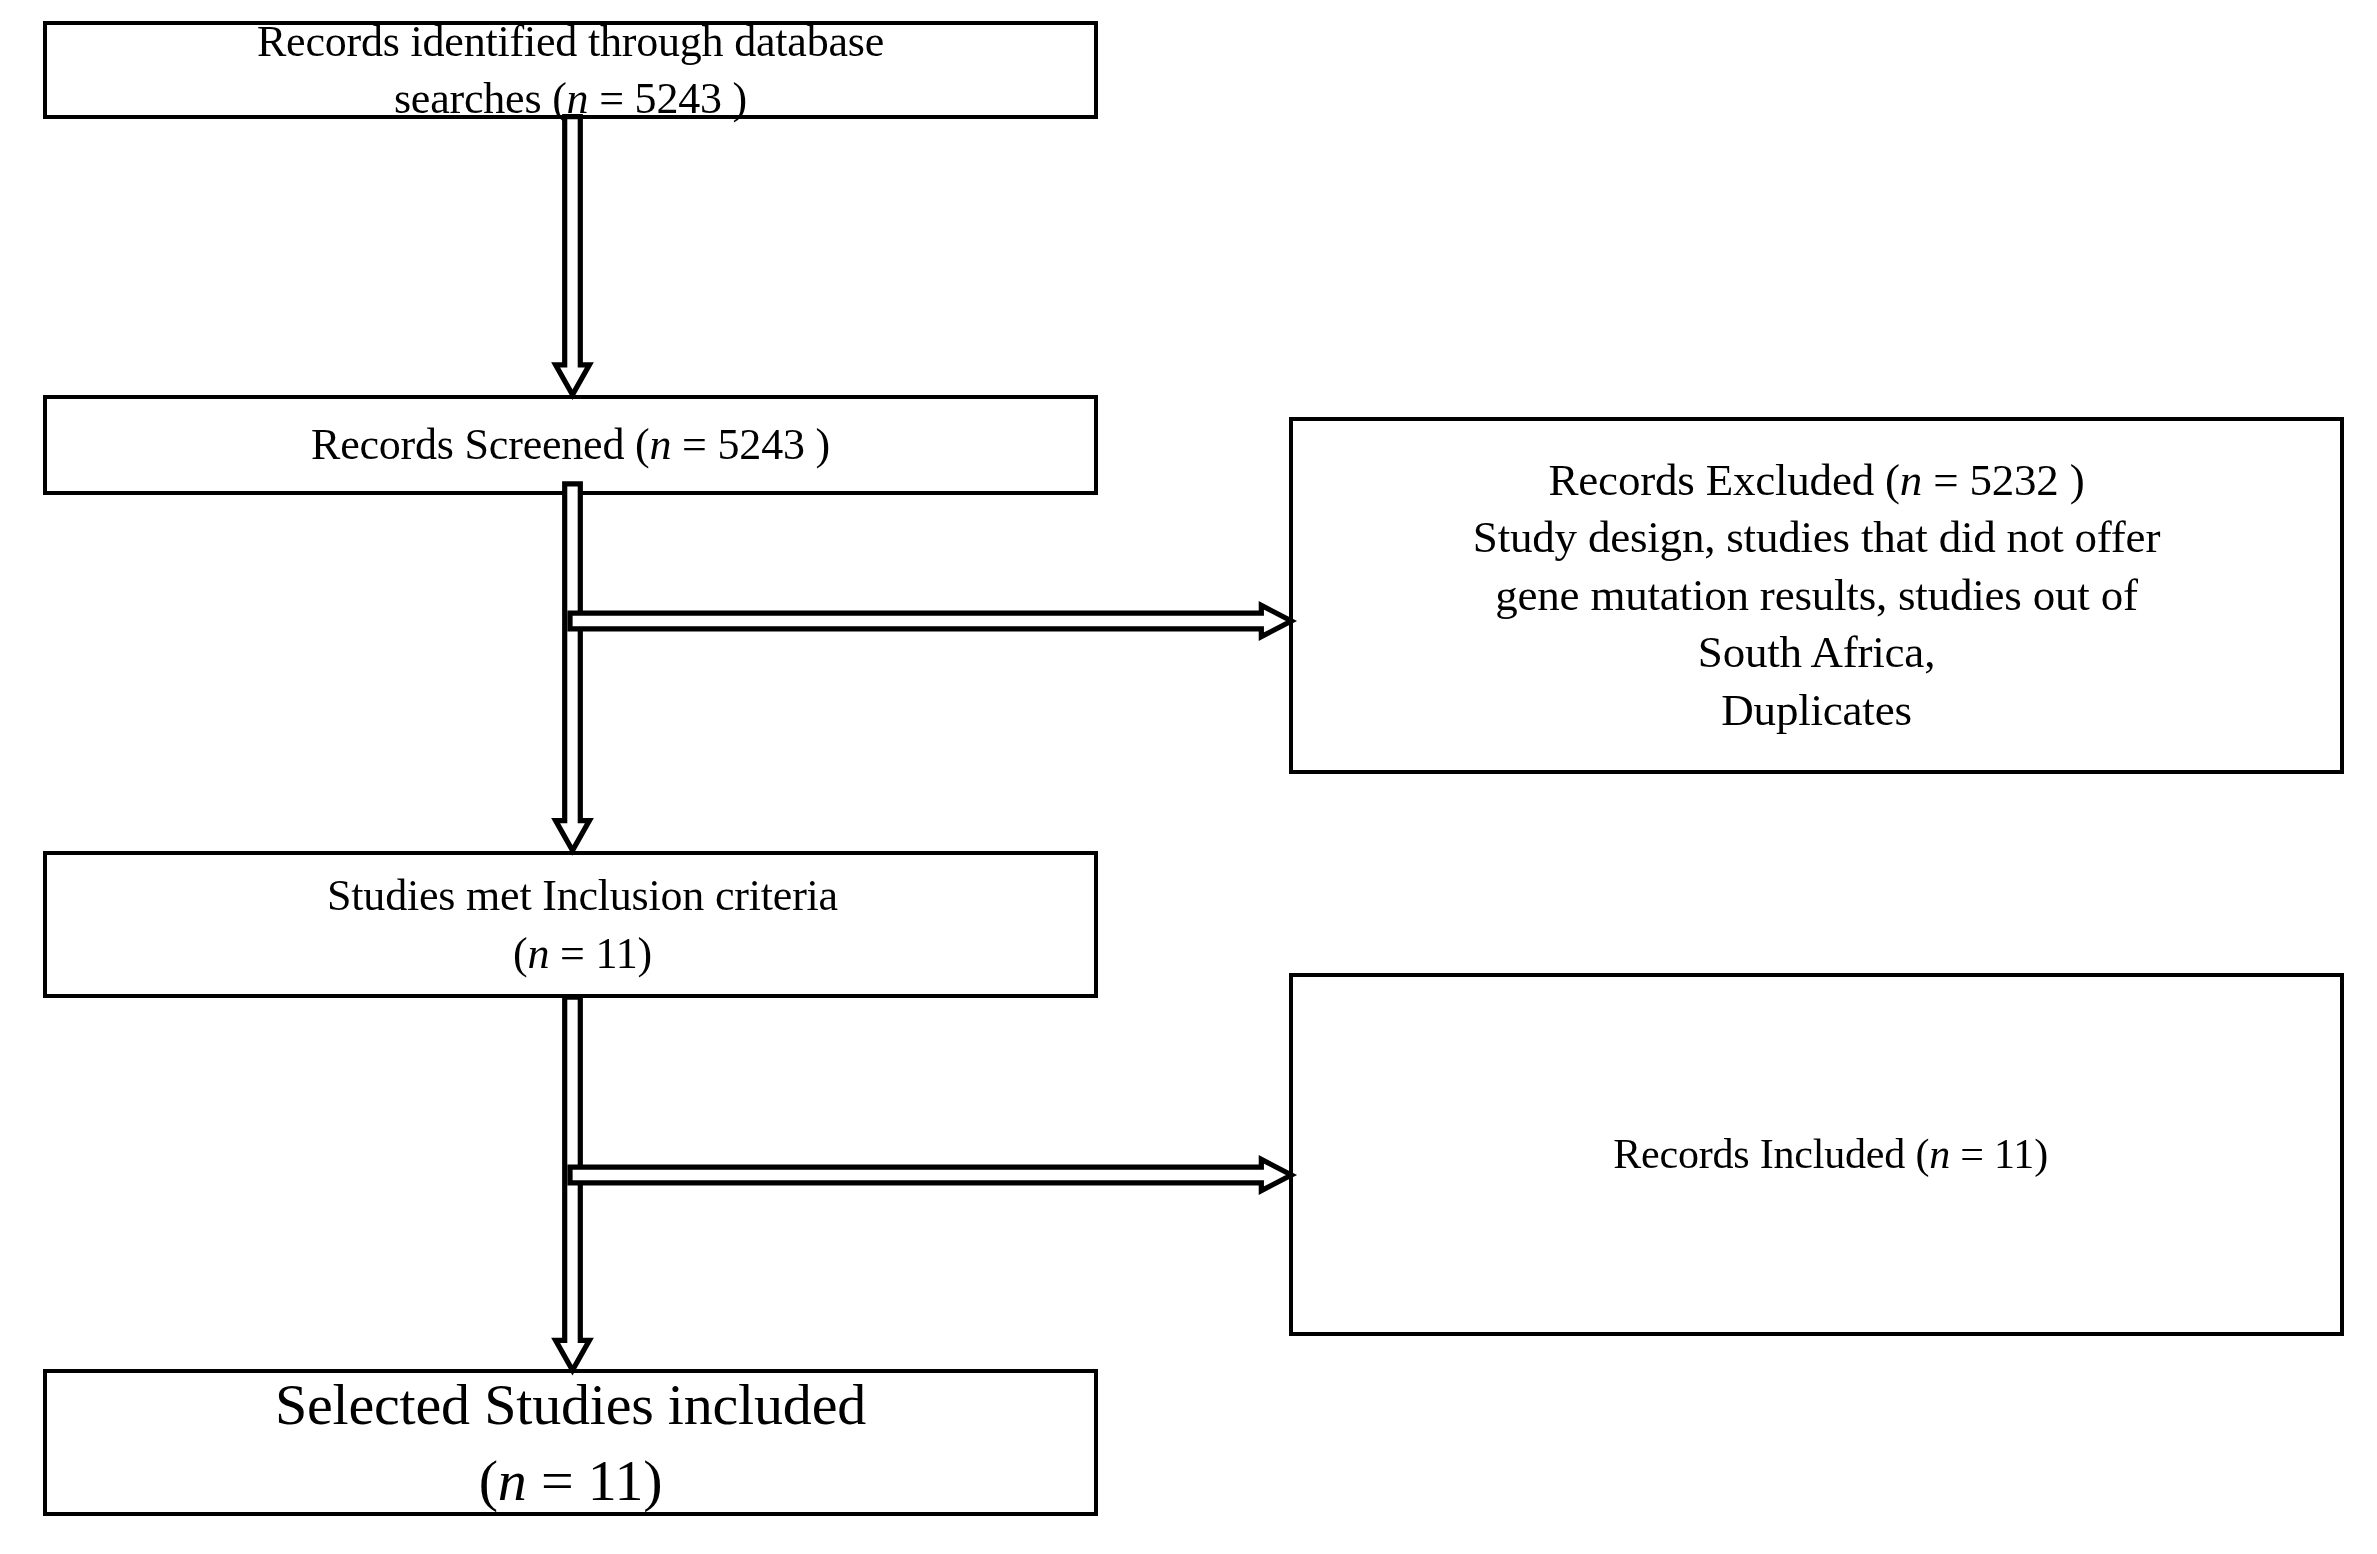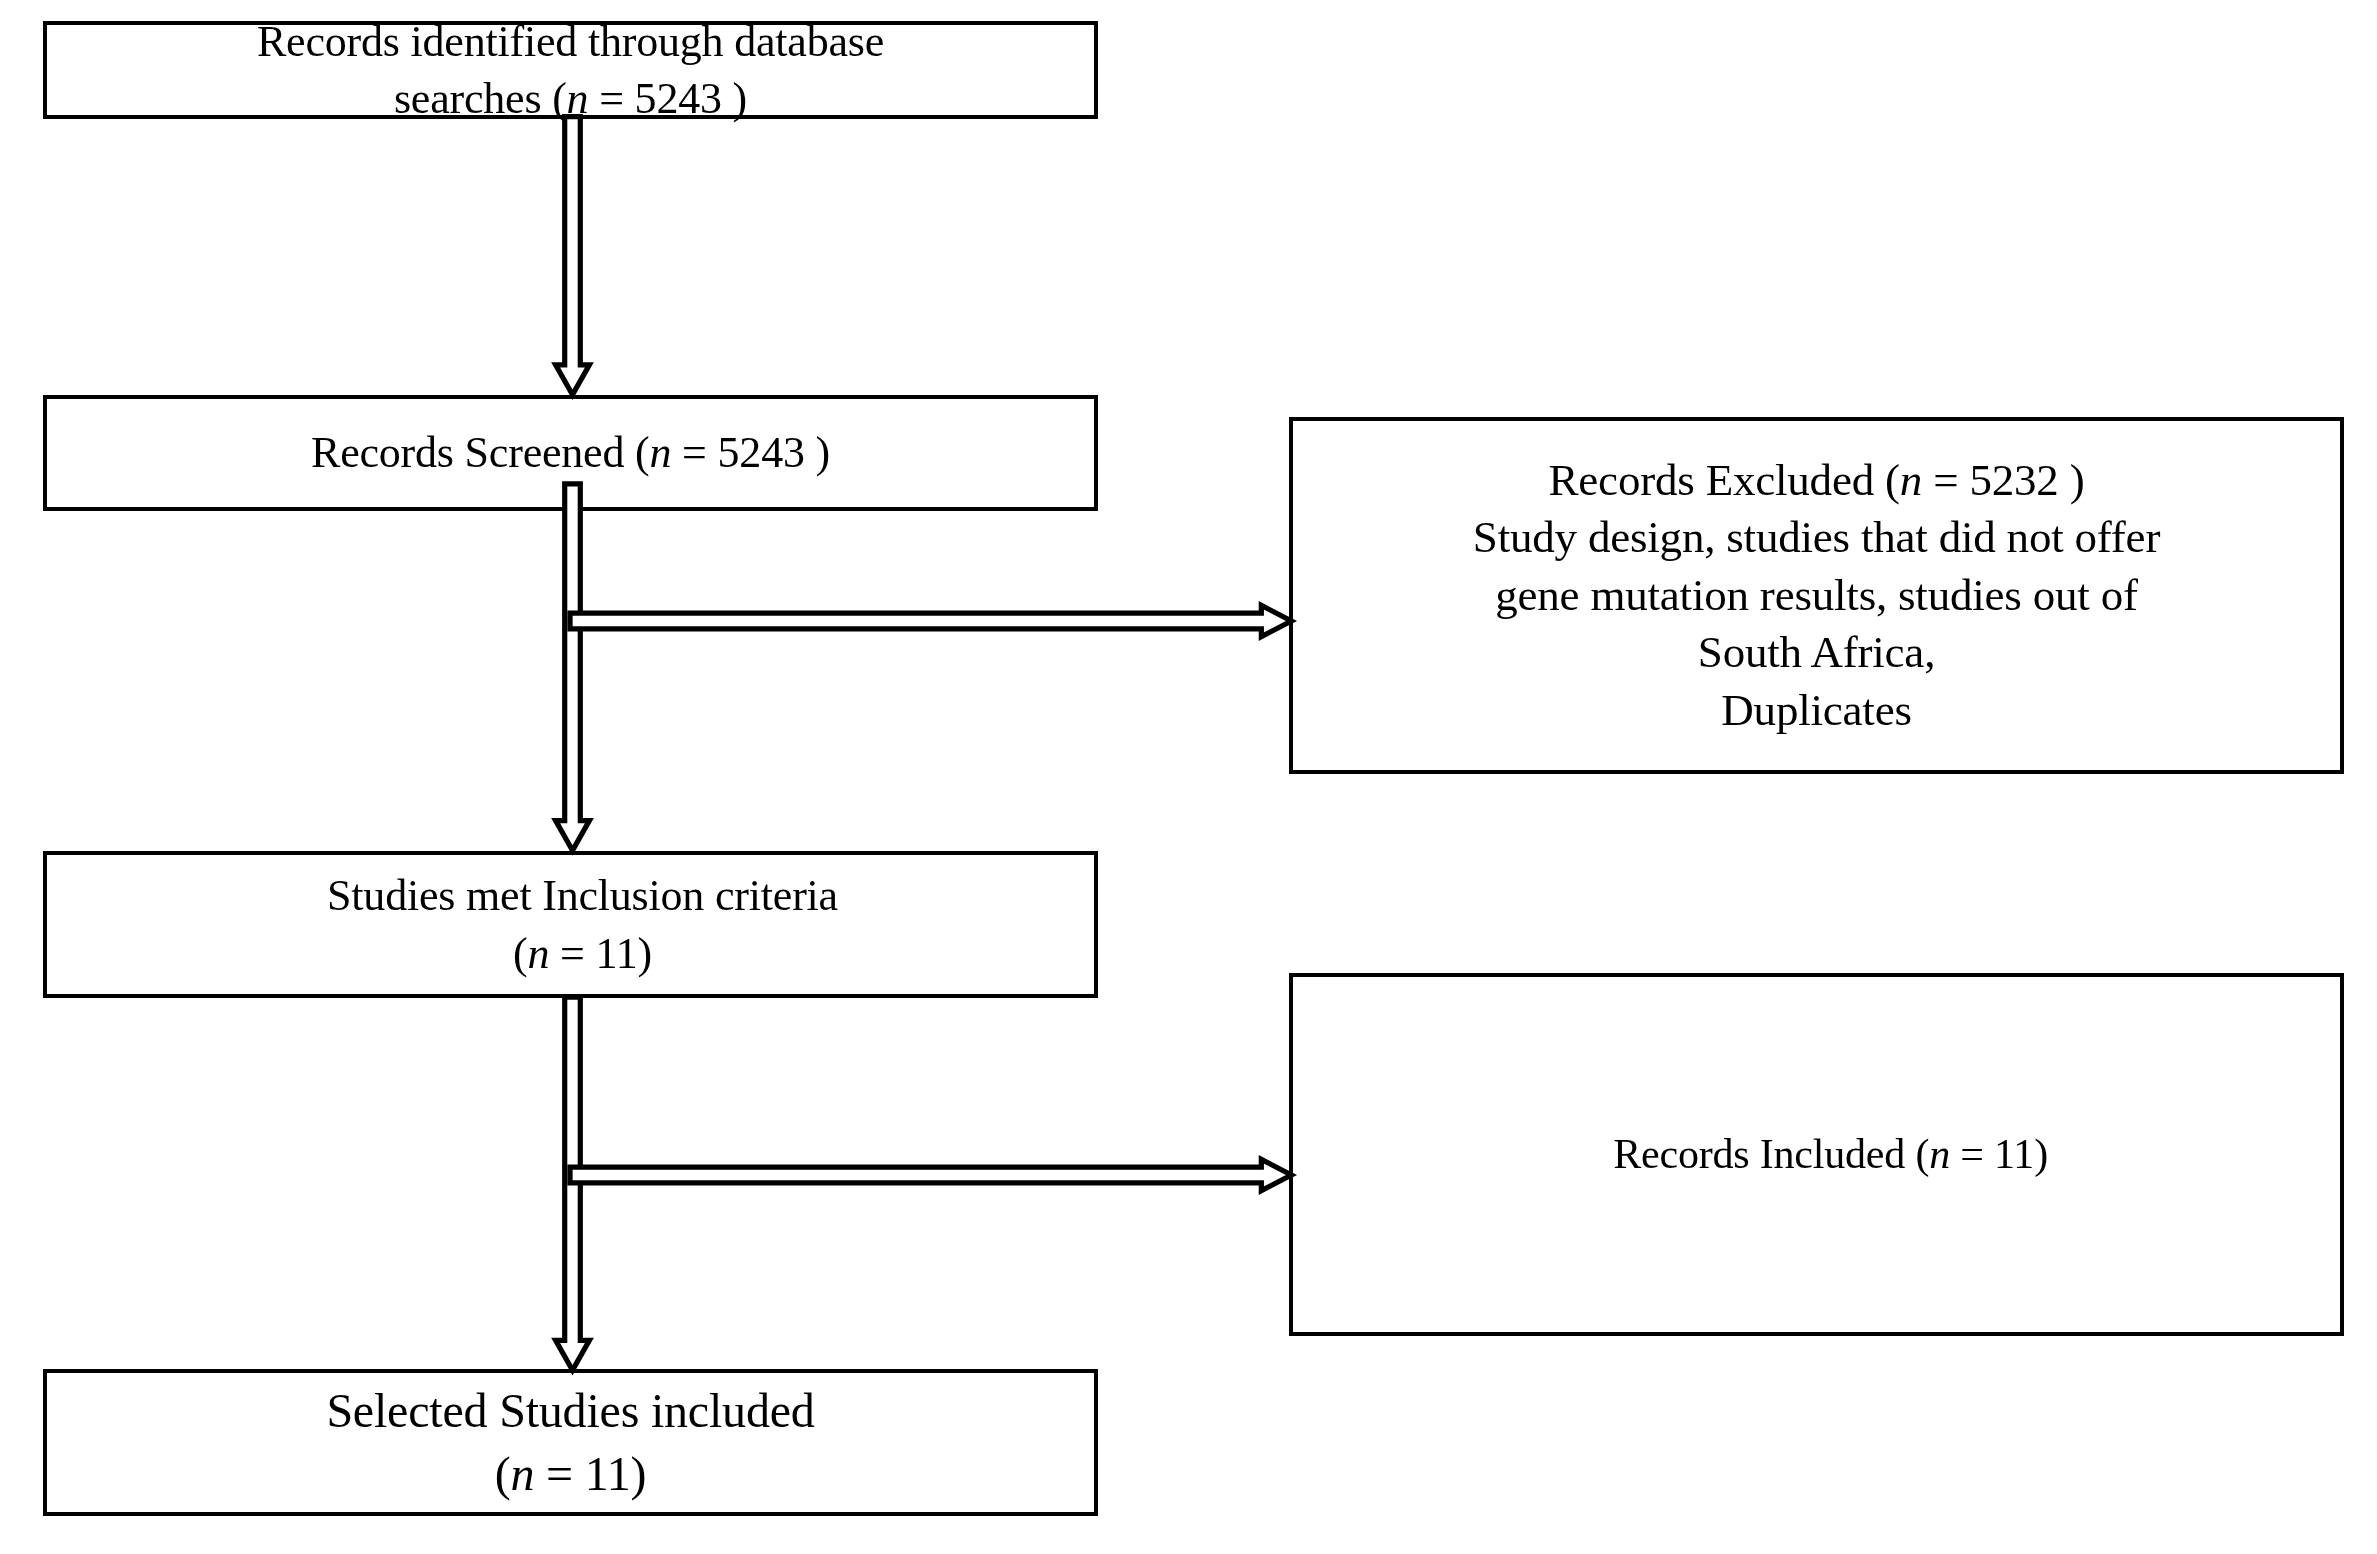--- a/index.html
+++ b/index.html
@@ -36,31 +36,31 @@
     letter-spacing: -0.2px;
     padding: 0 11.8px;
     box-sizing: border-box;
     white-space: pre-line;
   }
   .node-text .nvar {
     font-style: italic;
   }
   
   #box-identified { left: 43px;  top: 21px;   width: 1055px; height: 98px; }
-  #box-screened   { left: 43px;  top: 395px;  width: 1055px; height: 116px; }
+  #box-screened   { left: 43px;  top: 395px;  width: 1055px; height: 100px; }
   #box-inclusion  { left: 43px;  top: 851px; width: 1055px; height: 147px; }
   #box-selected   { left: 43px;  top: 1369px; width: 1055px; height: 147px; }
   
   #box-excluded   { left: 1289px; top: 417px;  width: 1055px; height: 357px; }
   #box-included   { left: 1289px; top: 973px; width: 1055px; height: 363px; }
 
   #box-identified .node-text { font-size: 44px; }
   #box-screened  .node-text  { font-size: 44px; }
   #box-inclusion .node-text  { font-size: 44px; margin-left: 24px; }
-  #box-selected  .node-text  { font-size: 48px; }
+  #box-selected  .node-text  { font-size: 58px; }
   #box-excluded  .node-text  { font-size: 45px; line-height: 1.28; }
   #box-included  .node-text  { font-size: 42px; line-height: 1.28; padding-left: 40px; }
 
   .arrow {
     position: absolute;
     pointer-events: none;
   }
   .arrow svg { display: block; overflow: visible; }
 </style>
 </head>

